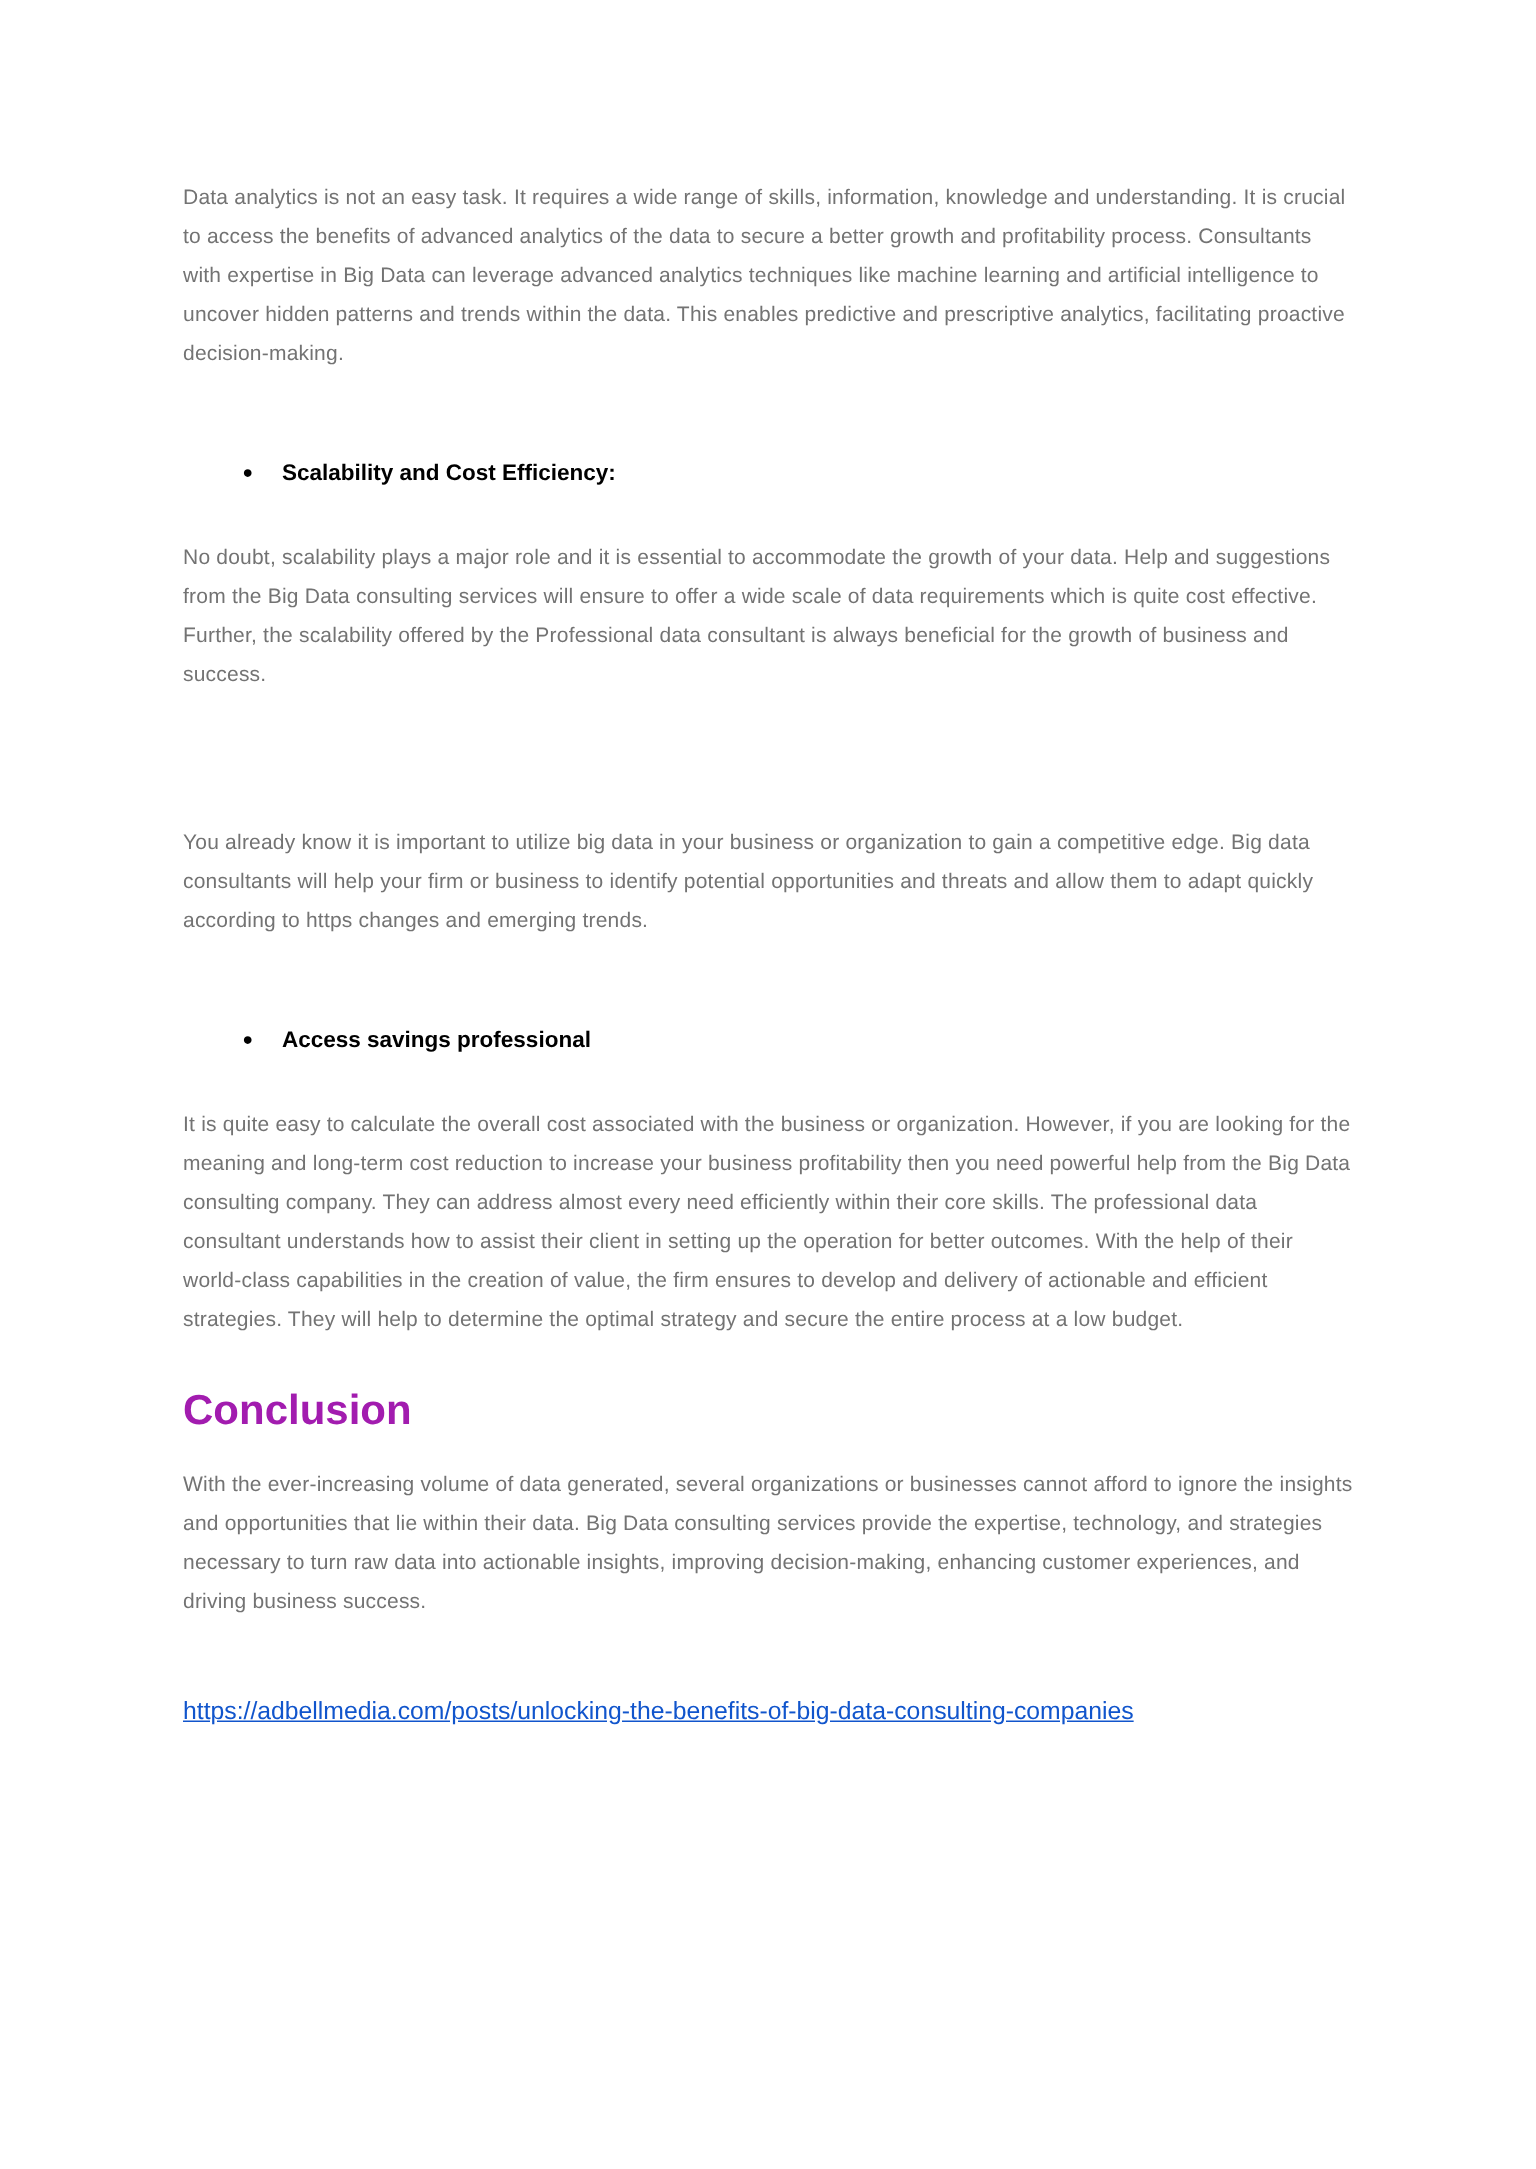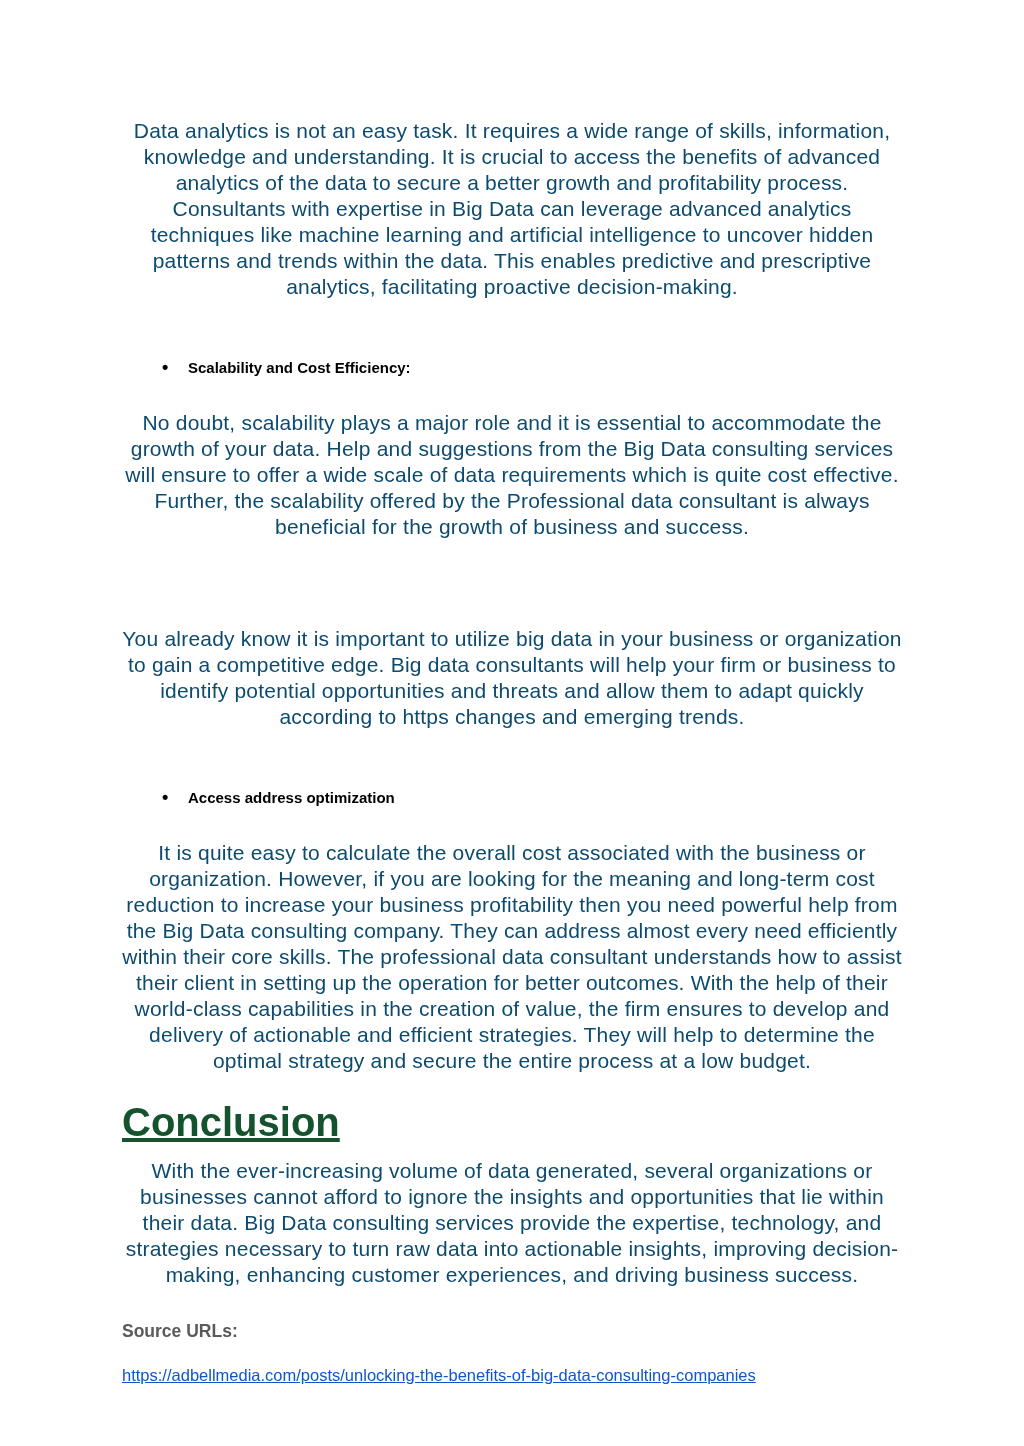--- a/index.html
+++ b/index.html
@@ -16,25 +16,25 @@
   }
   .page {
     position: relative;
     width: 1024px;
     height: 1446px;
     background: #ffffff;
     box-sizing: border-box;
     padding: 118px 122px 0 122px;
   }
   .para {
-    font-size: 21px;
+    font-size: 14px;
     line-height: 26px;
-    color: #0c4a6e;
+    color: #737373;
     margin: 0 0 0 0;
-    text-align: center;
+    text-align: left;
     letter-spacing: 0.01em;
   }
   .gap-lg { height: 56px; }
   .gap-md { height: 30px; }
   .gap-sm { height: 18px; }
 
   ul.bullets {
     margin: 0;
     padding: 0 0 0 40px;
     list-style: none;
@@ -50,28 +50,27 @@
   ul.bullets li::before {
     content: "\2022";
     position: absolute;
     left: 0;
     top: -1px;
     font-size: 18px;
     line-height: 24px;
   }
 
   h2.conclusion {
-    font-size: 40px;
+    font-size: 28px;
     font-weight: bold;
     line-height: 36px;
     margin: 0;
     padding: 0;
-    color: #14532d;
+    color: #a21caf;
     letter-spacing: 0.0em;
-    text-decoration: underline;
   }
 
   .source-label {
     font-size: 17.5px;
     font-weight: bold;
     color: #5a5a5a;
     line-height: 26px;
   }
 
   a.source-link {
@@ -102,36 +101,35 @@
   <div class="gap-lg"></div>
 
 
   <div class="gap-md"></div>
 
   <p class="para">You already know it is important to utilize big data in your business or organization to gain a competitive edge. Big data consultants will help your firm or business to identify potential opportunities and threats and allow them to adapt quickly according to https changes and emerging trends.</p>
 
   <div class="gap-lg"></div>
 
   <ul class="bullets">
-    <li>Access address optimization</li>
+    <li>Access savings professional</li>
   </ul>
 
   <div class="gap-md"></div>
 
   <p class="para">It is quite easy to calculate the overall cost associated with the business or organization. However, if you are looking for the meaning and long-term cost reduction to increase your business profitability then you need powerful help from the Big Data consulting company. They can address almost every need efficiently within their core skills. The professional data consultant understands how to assist their client in setting up the operation for better outcomes. With the help of their world-class capabilities in the creation of value, the firm ensures to develop and delivery of actionable and efficient strategies. They will help to determine the optimal strategy and secure the entire process at a low budget.</p>
 
   <div class="gap-md"></div>
 
   <h2 class="conclusion">Conclusion</h2>
 
   <div class="gap-sm"></div>
 
   <p class="para">With the ever-increasing volume of data generated, several organizations or businesses cannot afford to ignore the insights and opportunities that lie within their data. Big Data consulting services provide the expertise, technology, and strategies necessary to turn raw data into actionable insights, improving decision-making, enhancing customer experiences, and driving business success.</p>
 
   <div class="gap-md"></div>
 
-  <div class="source-label">Source URLs:</div>
 
   <div class="gap-sm"></div>
 
   <a class="source-link" href="#">https://adbellmedia.com/posts/unlocking-the-benefits-of-big-data-consulting-companies</a>
 
 </div>
 
 </body></html>

